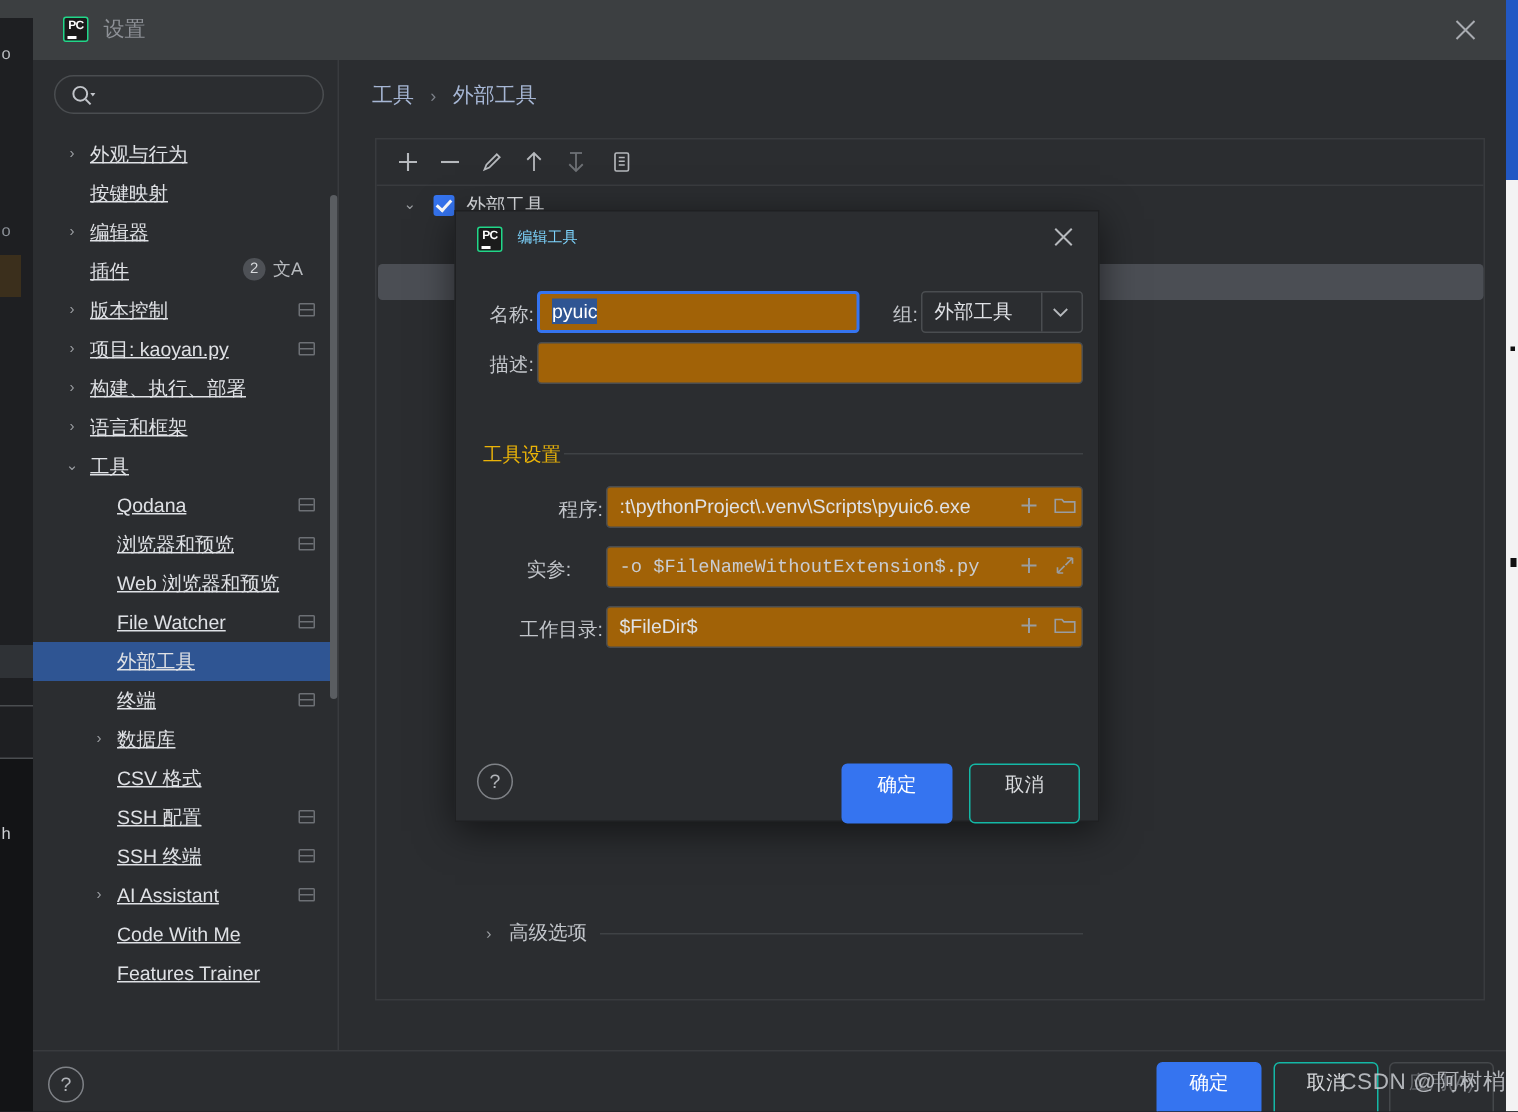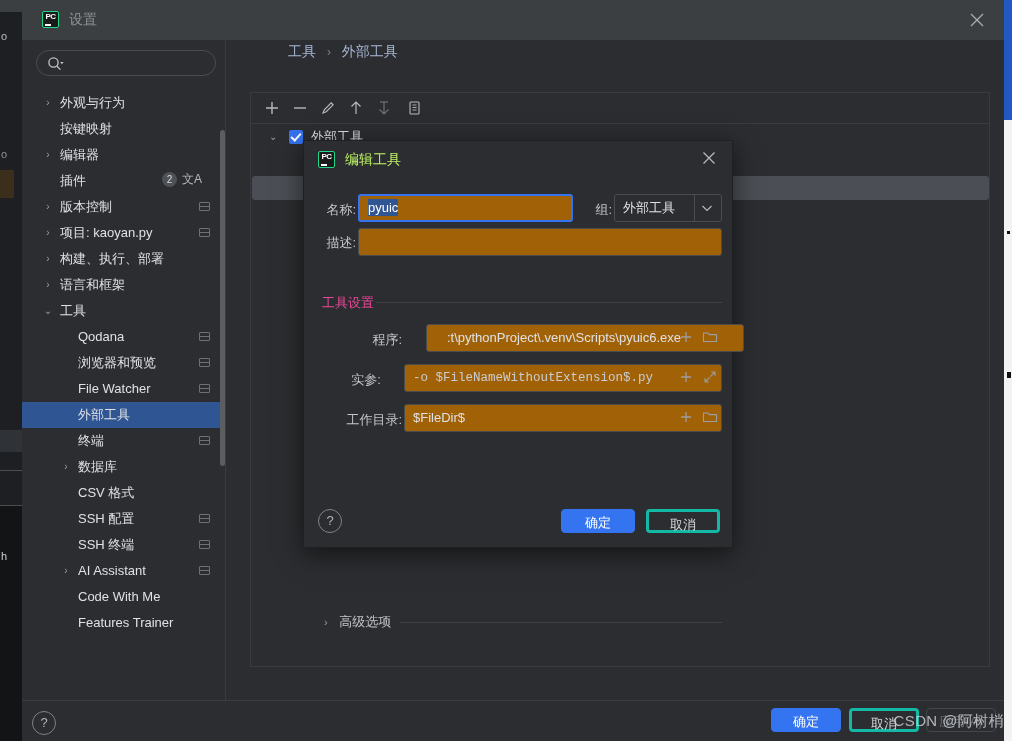--- a/index.html
+++ b/index.html
@@ -89,21 +89,21 @@
   .tree { position: absolute; left: 0; top: 50px; width: 202px; height: 610px; }
   .trow {
     position: relative; height: 26px; line-height: 26px;
     font-size: 13px; color: #dfe1e5; white-space: nowrap; cursor: pointer;
   }
   .trow.sel { background: #2f5593; }
   .trow .arrow {
     position: absolute; width: 12px; text-align: center;
     color: #9a9da1; font-size: 10px; line-height: 26px;
   }
-  .trow .lbl { position: absolute; }
+  .trow .lbl { position: absolute; text-decoration: underline; }
   .lvl0 .arrow { left: 20px; }
   .lvl0 .lbl { left: 38px; }
   .lvl1 .arrow { left: 38px; }
   .lvl1 .lbl { left: 56px; }
   .badge-copy {
     position: absolute; right: 14px; top: 8px;
     width: 11px; height: 9px;
     border: 1px solid #6d7075; border-radius: 1px; box-sizing: border-box;
   }
   .badge-copy::after {
@@ -127,22 +127,22 @@
     position: absolute; left: 198px; top: 90px; width: 5px; height: 336px;
     background: #5a5d61; border-radius: 3px; cursor: pointer;
   }
   .side-divider {
     position: absolute; left: 203px; top: 40px; width: 1px; height: 660px; background: #393b3e;
   }
 
   
   .content { position: absolute; left: 204px; top: 40px; width: 778px; height: 660px; }
   .breadcrumb {
-    position: absolute; left: 22px; top: 3px;
-    font-size: 14px; color: #a6b6d4; margin-left: 40px;
+    position: absolute; left: 22px; top: 15px;
+    font-size: 14px; color: #a6b6d4;
   }
   .crumb-sep { color: #7d828a; margin: 0 7px; font-size: 12px; }
   .nav-back, .nav-fwd {
     position: absolute; top: 54px; width: 24px; height: 20px; cursor: pointer;
   }
   .nav-back { right: 46px; }
   .nav-fwd { right: 12px; }
 
   .tool-panel {
     position: absolute; left: 24px; top: 52px; width: 740px; height: 575px;
@@ -182,74 +182,74 @@
     background: #2b2d30; border-top: 1px solid #393b3e;
   }
   .help-circle {
     position: absolute; width: 22px; height: 22px;
     border: 1px solid #7f8287; border-radius: 50%;
     color: #b2b5ba; font-size: 13px; line-height: 21px; text-align: center;
     cursor: pointer;
   }
   .bottombar .help-circle { left: 10px; top: 10px; }
   .btn {
-    position: absolute; height: 24px;
+    position: absolute; height: 40px;
     border-radius: 4px; font-size: 13px;
     line-height: 26px; text-align: center; cursor: pointer;
     box-sizing: border-box;
   }
   .btn-primary { background: #3574f0; color: #ffffff; border: 1px solid #3574f0; }
-  .btn-default { background: #2b2d30; color: #d8dadd; border: 3px solid #14b8a6; }
+  .btn-default { background: #2b2d30; color: #d8dadd; border: 1px solid #14b8a6; }
   .btn-disabled { background: #2b2d30; color: #6a6d72; border: 1px solid #45484b; cursor: default; }
   .bottombar .b-ok { right: 163px; top: 7px; width: 70px; }
   .bottombar .b-cancel { right: 85px; top: 7px; width: 70px; }
   .bottombar .b-apply { right: 8px; top: 7px; width: 70px; }
 
   .watermark {
     position: absolute; right: 8px; top: 712px;
     font-size: 15px; color: #c9ccd1; opacity: .85;
     letter-spacing: .4px;
   }
 
   
   .dlg {
     position: absolute; left: 303px; top: 140px; width: 430px; height: 408px;
     background: #2b2d30;
     border: 1px solid #1f2022;
     box-shadow: 0 6px 24px rgba(0,0,0,.55);
     box-sizing: border-box;
   }
-  .dlg-title { position: absolute; left: 41px; top: 10px; font-size: 14px; color: #bef264; }
+  .dlg-title { position: absolute; left: 41px; top: 10px; font-size: 10px; color: #7dd3fc; }
   .dlg .pc-logo { left: 14px; top: 10px; }
   .dlg-close { position: absolute; right: 10px; top: 10px; width: 20px; height: 20px; cursor: pointer; }
   .flabel { position: absolute; font-size: 13px; color: #c2c5ca; text-align: right; }
   .finput {
     position: absolute; height: 28px; box-sizing: border-box;
     background: #a16207; border: 1px solid #4a4d50; border-radius: 3px;
     font-size: 13px; color: #dfe1e5; line-height: 26px;
     padding: 0 8px; overflow: hidden; white-space: nowrap;
   }
   .finput.focused { border: 2px solid #3574f0; line-height: 24px; }
   .sel-text { background: #2f5593; color: #ffffff; padding: 1px 0; }
   .fmono { font-family: "Liberation Mono", "DejaVu Sans Mono", monospace; font-size: 12.5px; color: #c9ccd1; }
-  .ftext-right { text-align: center; direction: ltr; margin-left: 22px; }
+  .ftext-right { text-align: left; direction: ltr; }
 
   .combo {
     position: absolute; height: 28px; box-sizing: border-box;
     border: 1px solid #4a4d50; border-radius: 3px;
     font-size: 13px; color: #dfe1e5; line-height: 26px;
   }
   .combo .cval { position: absolute; left: 8px; top: 0; }
   .combo .carrow {
     position: absolute; right: 0; top: 0; width: 26px; height: 26px;
     border-left: 1px solid #4a4d50; cursor: pointer;
   }
 
   .group-title {
-    position: absolute; font-size: 13px; color: #ec4899;
+    position: absolute; font-size: 13px; color: #eab308;
   }
   .group-line { position: absolute; height: 1px; background: #3f4245; }
 
   .infield-btn { position: absolute; top: 5px; width: 18px; height: 18px; cursor: pointer; }
 
   .adv-row { position: absolute; left: 20px; top: 472px; font-size: 13px; color: #c2c5ca; cursor: pointer; }
 
   .dlg .help-circle { left: 317px; top: 511px; }
 </style>
 </head>
@@ -339,20 +339,23 @@
             <span class="arrow">⌄</span>
             <span class="lbl">工具</span>
           </div>
           <div class="trow lvl1">
             <span class="lbl">Qodana</span>
             <span class="badge-copy"></span>
           </div>
           <div class="trow lvl1">
             <span class="lbl">浏览器和预览</span>
             <span class="badge-copy"></span>
+          </div>
+          <div class="trow lvl1">
+            <span class="lbl">Web 浏览器和预览</span>
           </div>
           <div class="trow lvl1">
             <span class="lbl">File Watcher</span>
             <span class="badge-copy"></span>
           </div>
           <div class="trow lvl1 sel">
             <span class="lbl">外部工具</span>
           </div>
           <div class="trow lvl1">
             <span class="lbl">终端</span>

